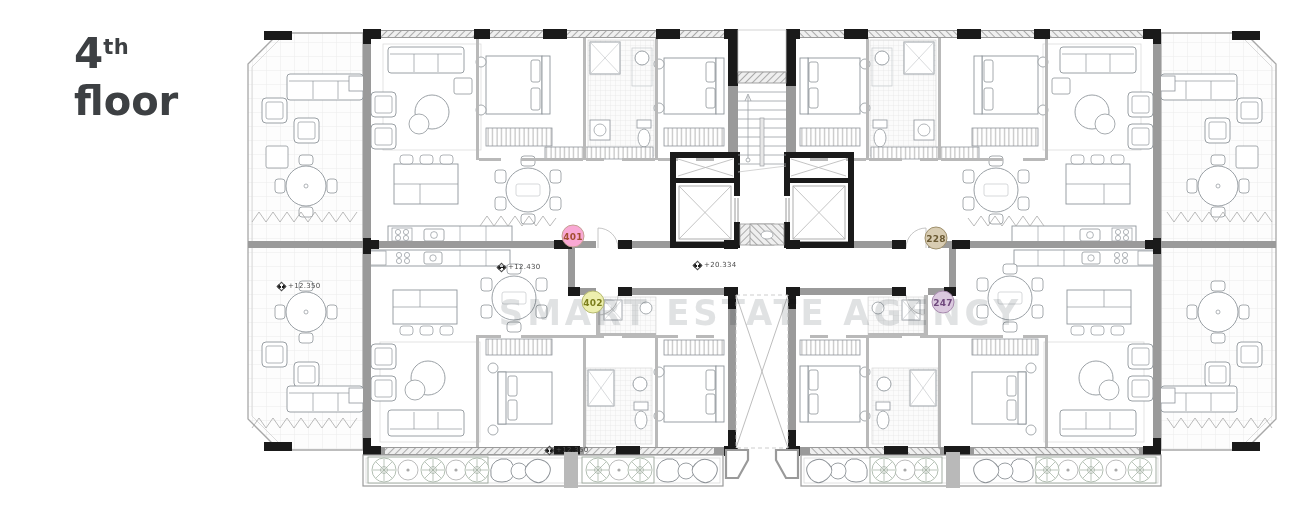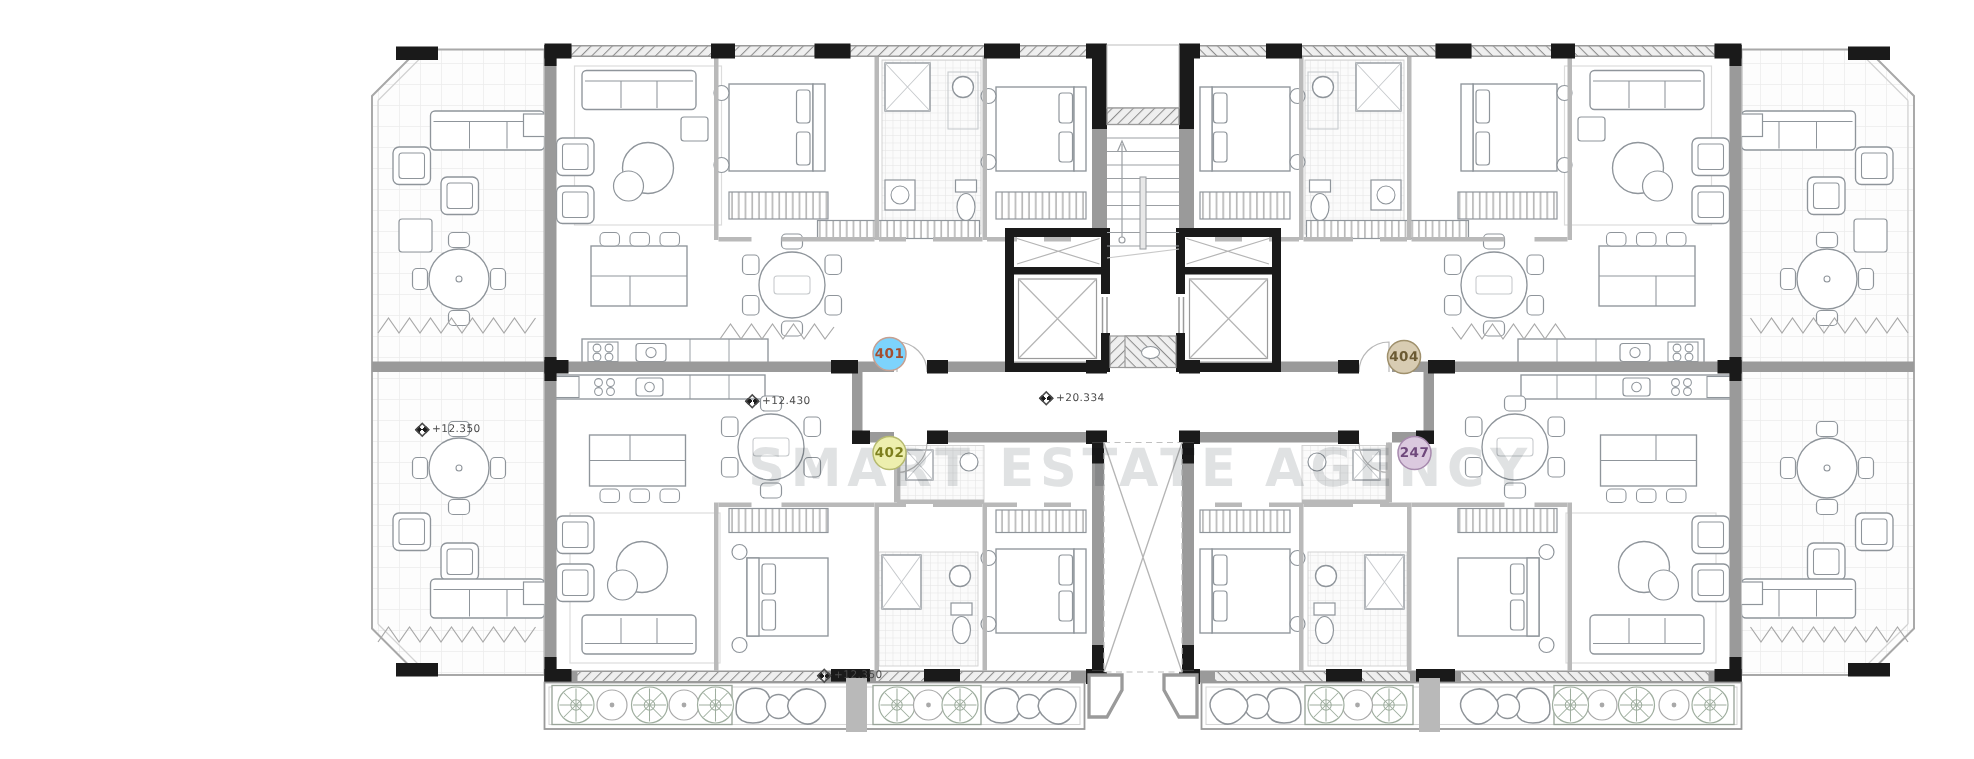--- a/index.html
+++ b/index.html
@@ -25,20 +25,24 @@
      transform:translate(0,-50%);color:#4a4a4a;font-size:7px;letter-spacing:.3px;}
   .level .dia{width:7px;height:7px;flex:0 0 auto;
      background:conic-gradient(#1c1c1c 0 25%,transparent 0 50%,#1c1c1c 0 75%,transparent 0);
      transform:rotate(45deg);outline:1px solid #4a4a4a;outline-offset:-1px;}
 </style>
 </head>
 <body>
 
 <div id="stage">
 
+  <div class="floor-title">
+    <span class="num">4</span><span class="ord">th</span>
+    <span class="word">floor</span>
+  </div>
 
   <svg id="plan-svg" width="1316" height="506" viewBox="0 0 1316 506">
     <defs>
       <pattern id="gridT" width="14" height="14" patternUnits="userSpaceOnUse">
         <rect width="14" height="14" fill="#fdfdfd"></rect>
         <path d="M14,0 H0 V14" fill="none" stroke="#ececec" stroke-width="1"></path>
       </pattern>
       <pattern id="gridS" width="5" height="5" patternUnits="userSpaceOnUse">
         <rect width="5" height="5" fill="#fbfbfb"></rect>
         <path d="M5,0 H0 V5" fill="none" stroke="#e4e4e4" stroke-width=".7"></path>
@@ -391,23 +395,23 @@
         <rect x="736" y="295" width="52" height="153" fill="#fff" stroke="#c0c0c0" stroke-width=".8" stroke-dasharray="4 3"></rect>
         <path d="M736,295 L788,448 M788,295 L736,448" stroke="#b5b5b5" stroke-width=".9" fill="none"></path>
       </g>
       <path d="M726,450 h22 v10 l-10,18 h-12 z" fill="#fff" stroke="#9a9a9a" stroke-width="2.2"></path>
       <path d="M798,450 h-22 v10 l10,18 h12 z" fill="#fff" stroke="#9a9a9a" stroke-width="2.2"></path>
     </g>
   </svg>
 
   <div class="watermark">SMART ESTATE AGENCY</div>
 
-  <div class="badge" style="left: 593px; top: 236px; background: #7dd3fc; border-color: rgb(197, 160, 146); color: rgb(163, 78, 48);">401</div>
+  <div class="badge" style="left: 573px; top: 236px; background: #f9a8d4; border-color: rgb(197, 160, 146); color: rgb(163, 78, 48);">401</div>
   <div class="badge" style="left: 593px; top: 302px; background: rgb(237, 239, 174); border-color: rgb(182, 186, 112); color: rgb(124, 127, 29);">402</div>
-  <div class="badge" style="left: 936px; top: 238px; background: rgb(216, 204, 178); border-color: rgb(159, 144, 108); color: rgb(107, 90, 51);">404</div>
+  <div class="badge" style="left: 936px; top: 238px; background: rgb(216, 204, 178); border-color: rgb(159, 144, 108); color: rgb(107, 90, 51);">228</div>
   <div class="badge" style="left: 943px; top: 302px; background: rgb(219, 201, 223); border-color: rgb(167, 138, 174); color: rgb(111, 72, 124);">247</div>
 
   <div class="level" style="left: 278px; top: 286px;">
     <span class="dia"></span>
     <span>+12.350</span>
   </div>
   <div class="level" style="left: 498px; top: 267px;">
     <span class="dia"></span>
     <span>+12.430</span>
   </div>

